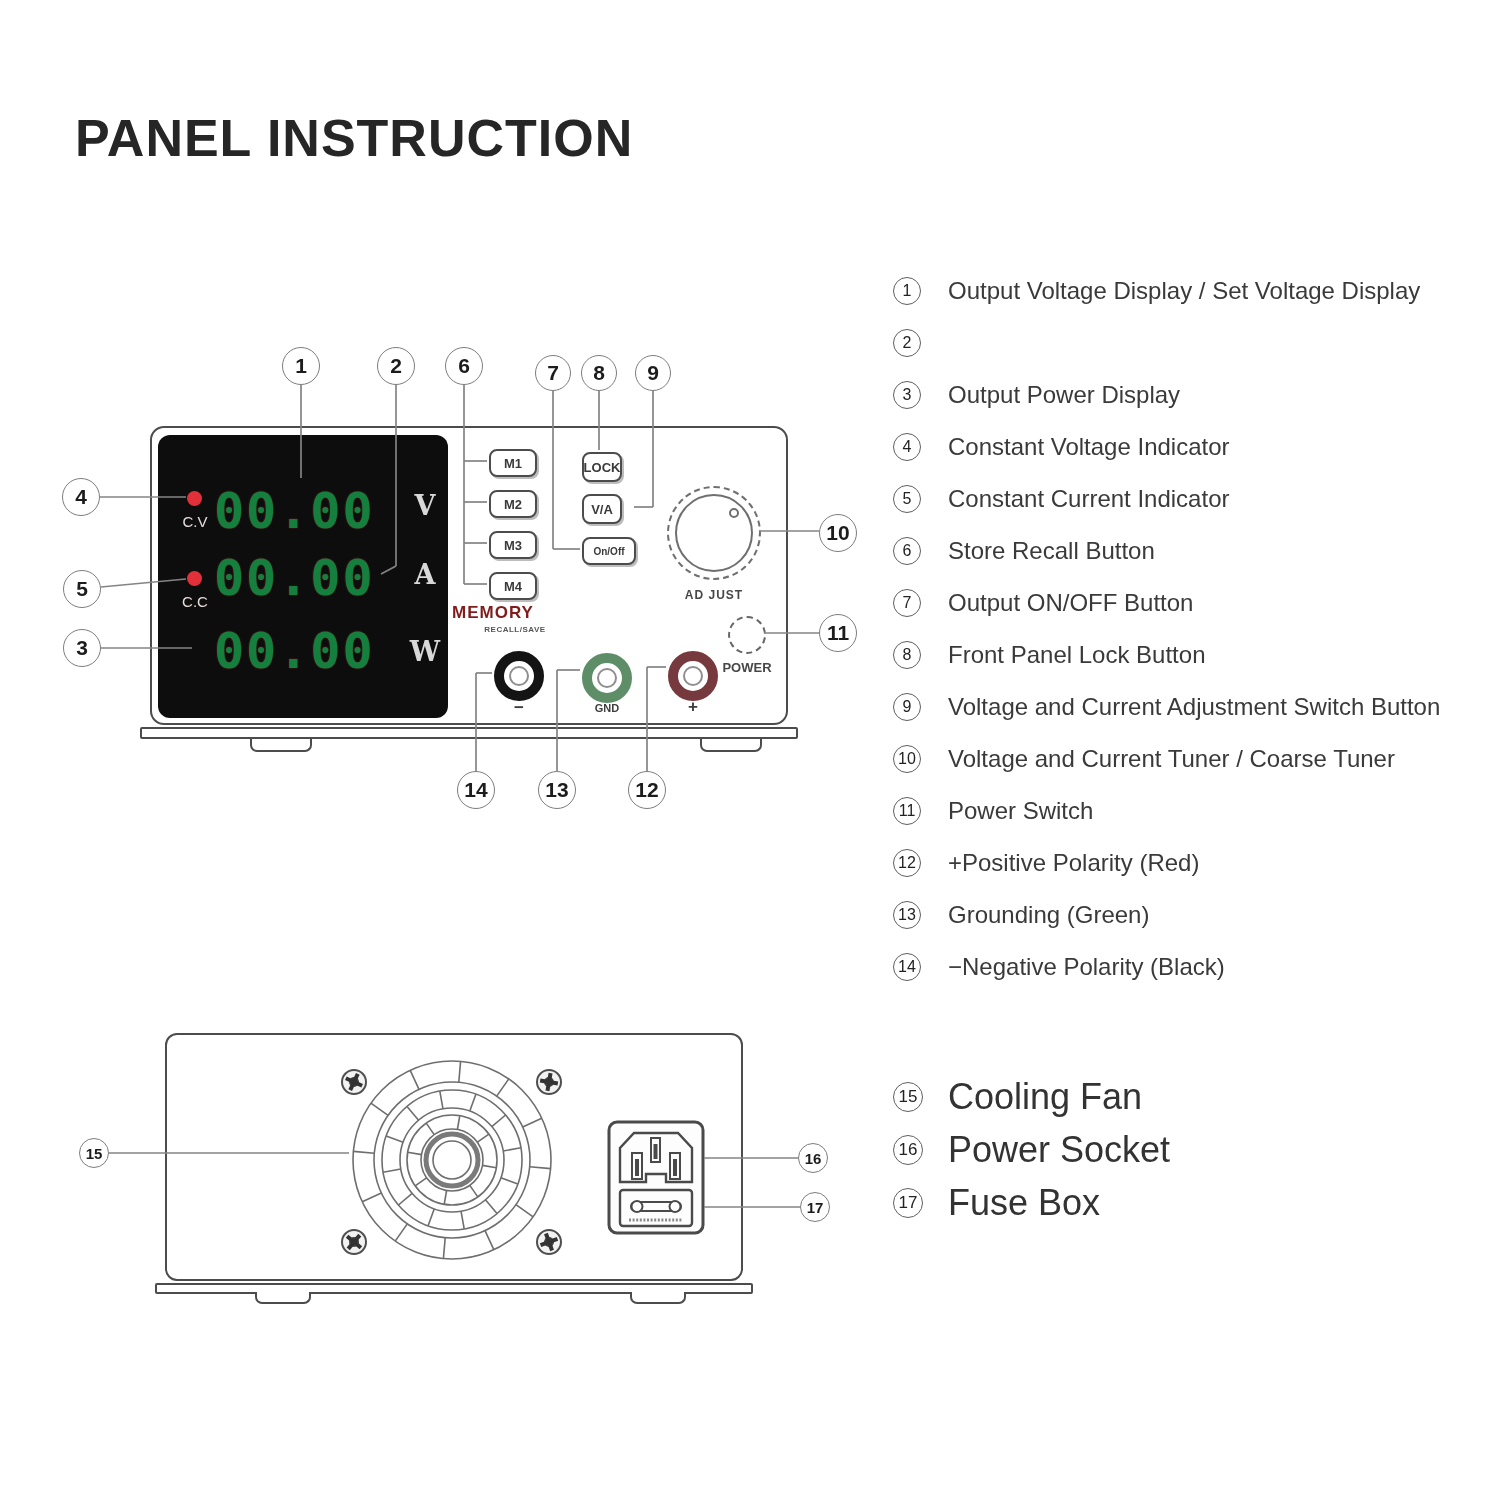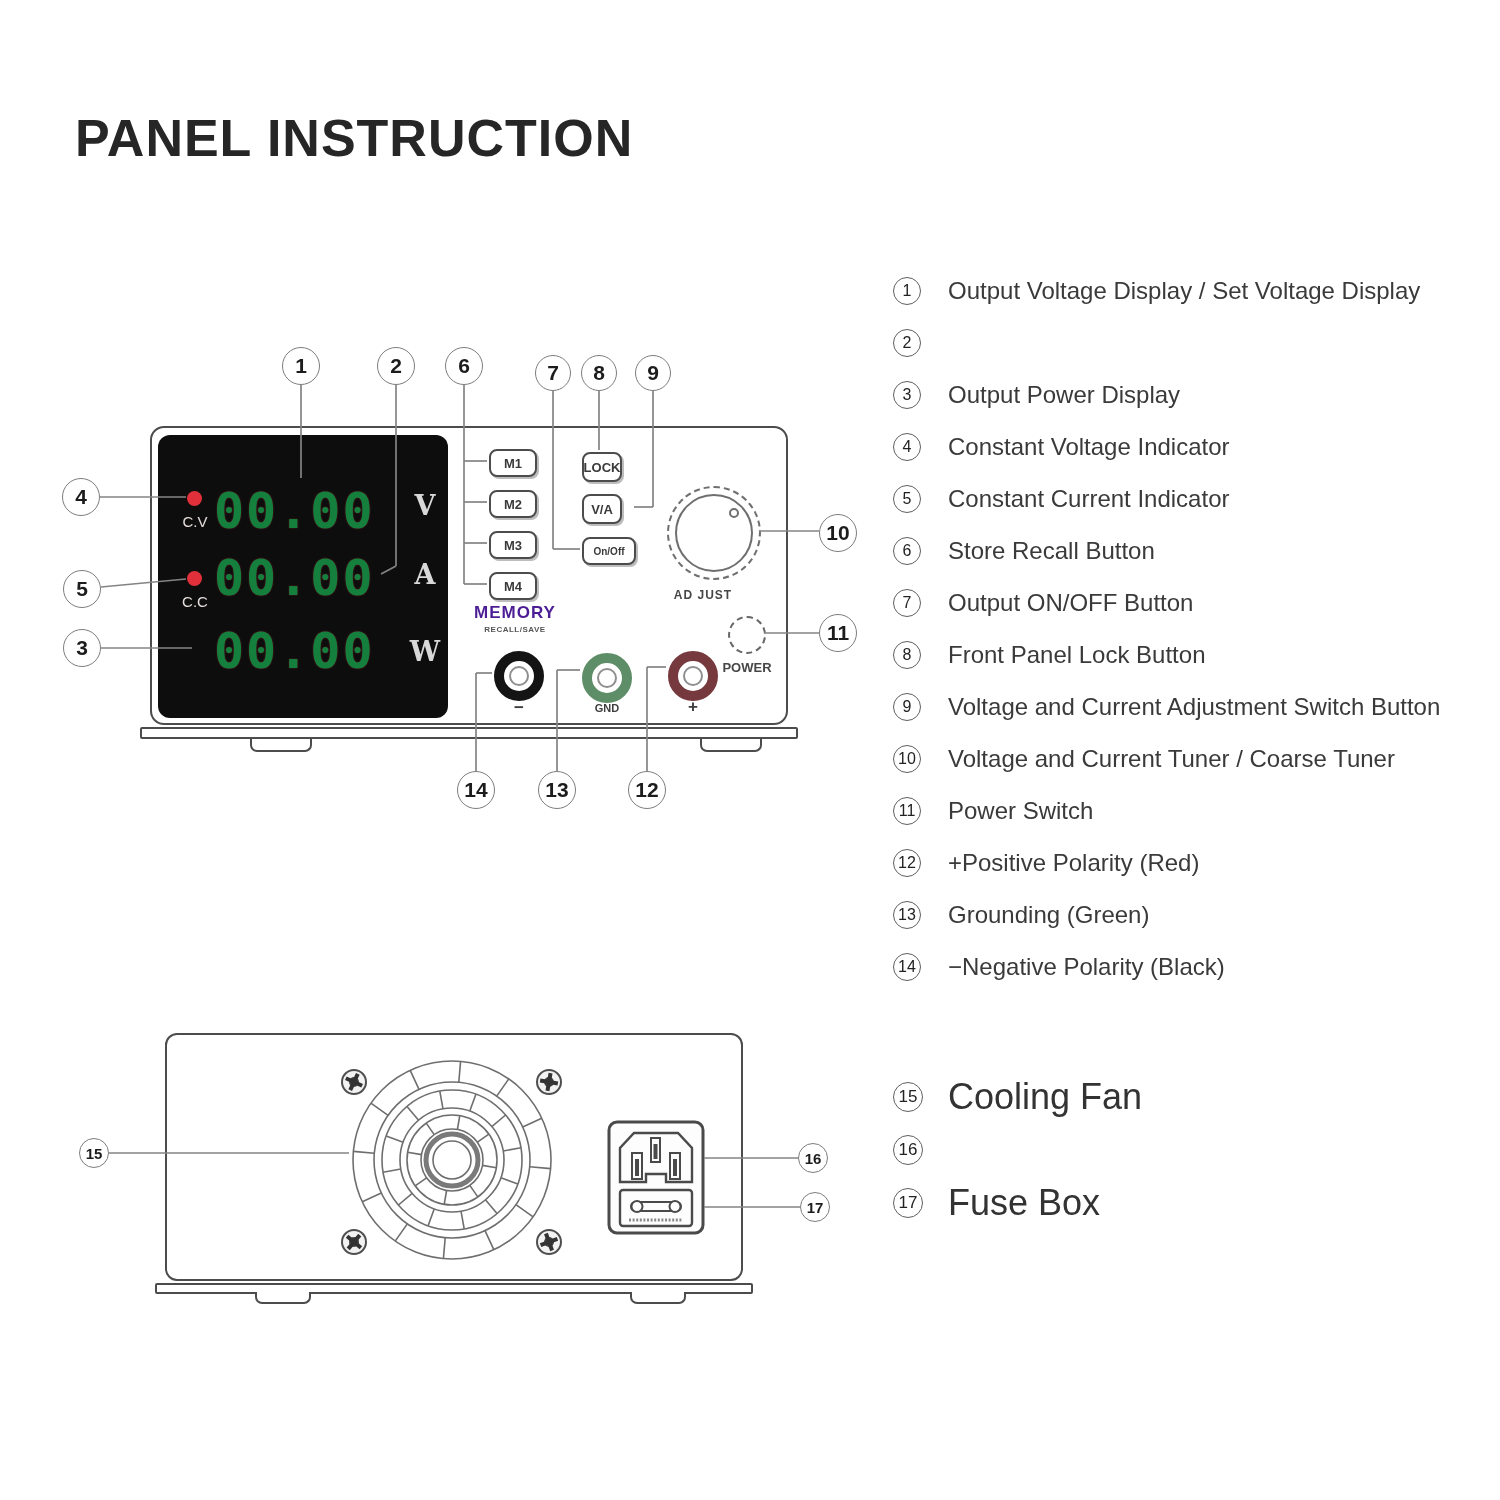--- a/index.html
+++ b/index.html
@@ -33,32 +33,32 @@
           font-weight:bold; font-size:27px; line-height:30px; color:#d8d8d8; }
 
   
   .btn { position:absolute; display:flex; align-items:center; justify-content:center;
          background:#fff; border:2px solid #4c4c4c; border-radius:8px;
          box-shadow:2px 2px 0 #bdbdbd; font-weight:bold; color:#3a3a3a; }
   .btn.m { width:48px; height:28px; font-size:13px; }
   .btn.wide { width:40px; height:30px; font-size:13px; }
   .btn.onoff { width:54px; height:28px; font-size:10px; }
 
-  .mem-label { position:absolute; left:300px; top:175px; width:126px; text-align:center;
-               font-size:17px; font-weight:bold; color:#4c1d95; letter-spacing:1px; }
+  .mem-label { position:absolute; left:300px; top:175px; width:126px; 
+               font-size:17px; font-weight:bold; color:#7f1d1d; letter-spacing:1px; }
   .mem-sub { position:absolute; left:300px; top:197px; width:126px; text-align:center;
              font-size:8px; font-weight:bold; color:#555; letter-spacing:.5px; }
 
   .knob { position:absolute; left:515px; top:58px; width:94px; height:94px;
           border:2px dashed #6f6f6f; border-radius:50%;
           display:flex; align-items:center; justify-content:center; }
   .knob-inner { width:78px; height:78px; border:2px solid #6f6f6f; border-radius:50%; position:relative; }
   .knob-dot { position:absolute; right:12px; top:12px; width:10px; height:10px;
               border:2px solid #6f6f6f; border-radius:50%; }
-  .knob-label { position:absolute; left:504px; top:160px; width:94px; text-align:center;
+  .knob-label { position:absolute; left:515px; top:160px; width:94px; text-align:center;
                 font-size:12px; font-weight:bold; color:#474747; letter-spacing:1px; }
   .power-btn { position:absolute; left:576px; top:188px; width:38px; height:38px;
                border:2px dashed #666; border-radius:50%; background:#fff; }
   .power-label { position:absolute; left:566px; top:232px; width:58px; text-align:center;
                  font-size:13px; font-weight:bold; color:#474747; }
 
   
   .term { position:absolute; width:50px; height:50px; border-radius:50%;
           border:10px solid #000; background:#fff;
           display:flex; align-items:center; justify-content:center; }
@@ -364,20 +364,21 @@
         <span class="lg-text">−Negative Polarity (Black)</span>
       </div>
     </div>
   <div id="legend-rear" class="legend rear">
       <div class="lg-row">
         <span class="lg-num">15</span>
         <span class="lg-text">Cooling Fan</span>
       </div>
       <div class="lg-row">
         <span class="lg-num">16</span>
+        <span class="lg-text">Power Socket</span>
       </div>
       <div class="lg-row">
         <span class="lg-num">17</span>
         <span class="lg-text">Fuse Box</span>
       </div>
     </div>
 
 </div>
 
 </body></html>

